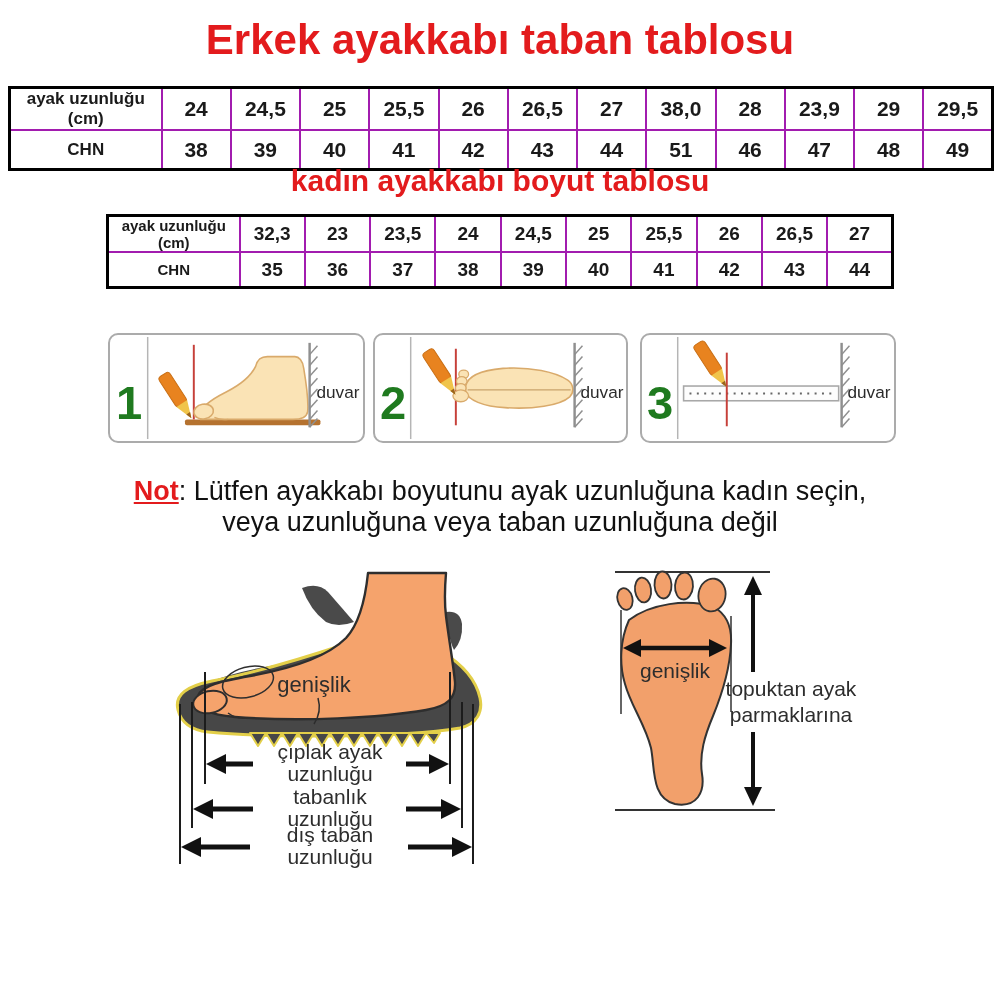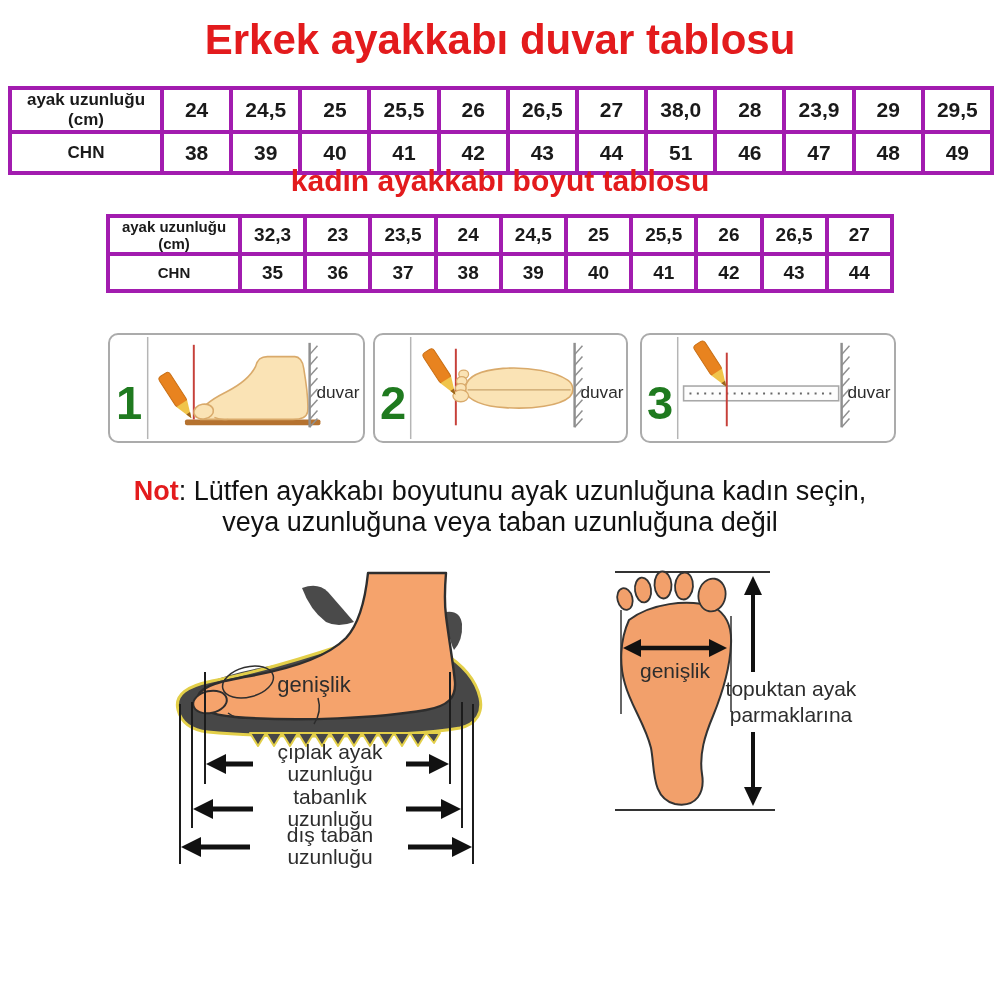--- a/index.html
+++ b/index.html
@@ -3,51 +3,51 @@
 <meta charset="utf-8">
 <style>
   html,body{margin:0;padding:0;background:#fff;}
   .page{position:relative;width:1000px;height:1000px;background:#fff;overflow:hidden;
         font-family:"Liberation Sans",sans-serif;color:#111;}
   .title{position:absolute;left:0;width:1000px;text-align:center;color:#e31b1d;font-weight:bold;}
   .title.men{top:16px;font-size:42px;}
   .title.women{top:164px;font-size:30px;}
   table.size-table{border-collapse:collapse;table-layout:fixed;position:absolute;background:#fff;
                    border:3px solid #000;}
-  table.size-table td{border:4px solid #a21caf;text-align:center;vertical-align:middle;
+  table.size-table td{border:2px solid #a21caf;text-align:center;vertical-align:middle;
                       font-weight:bold;color:#1a1a1a;padding:0;}
   table.men-table{left:8px;top:86px;width:986px;}
   table.men-table td{height:37px;font-size:21px;}
   table.men-table td.lbl{font-size:17px;}
   table.women-table{left:106px;top:214px;width:788px;}
   table.women-table td{height:33px;font-size:19px;}
   table.women-table td.lbl{font-size:15px;}
   .panel{position:absolute;top:333px;height:110px;border:2px solid #ababab;border-radius:10px;
          background:#fff;box-sizing:border-box;}
   .panel svg{display:block;width:100%;height:100%;}
   .panel1{left:108px;width:257px;}
   .panel2{left:373px;width:255px;}
   .panel3{left:640px;width:256px;}
   .note{position:absolute;top:476px;left:0;width:1000px;text-align:center;
         font-size:27px;line-height:31px;color:#111;}
-  .note .red{color:#e31b1d;font-weight:bold;}
+  .note .red{color:#e31b1d;font-weight:bold;text-decoration:underline;}
   .diagram{position:absolute;}
   .diagram.left{left:150px;top:552px;width:360px;height:330px;}
   .diagram.right{left:595px;top:552px;width:310px;height:300px;}
   svg text{font-family:"Liberation Sans",sans-serif;}
   .num{fill:#1f7a1f;font-weight:bold;font-size:48px;}
   .duvar{fill:#2b2b2b;font-size:17.5px;}
   .mlabel{fill:#2d2d2d;font-size:21px;text-anchor:middle;}
 </style>
 </head>
 <body>
 
 <div class="page">
 
-  <div class="title men">Erkek ayakkabı duvar tablosu</div>
+  <div class="title men">Erkek ayakkabı taban tablosu</div>
 
   <table class="size-table men-table">
     <colgroup>
         <col style="width:152px">
         <col>
         <col>
         <col>
         <col>
         <col>
         <col>

